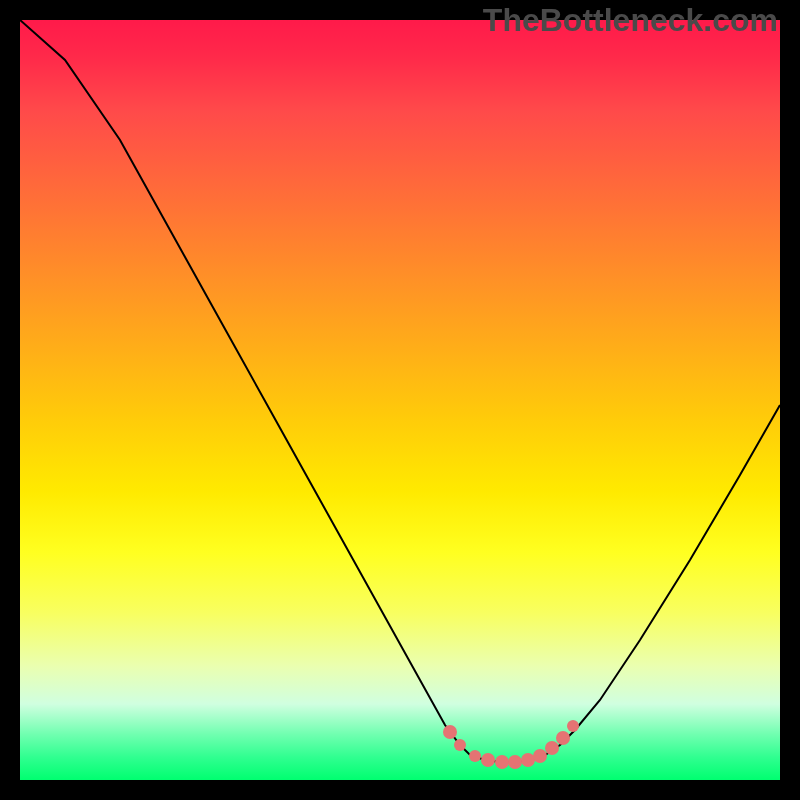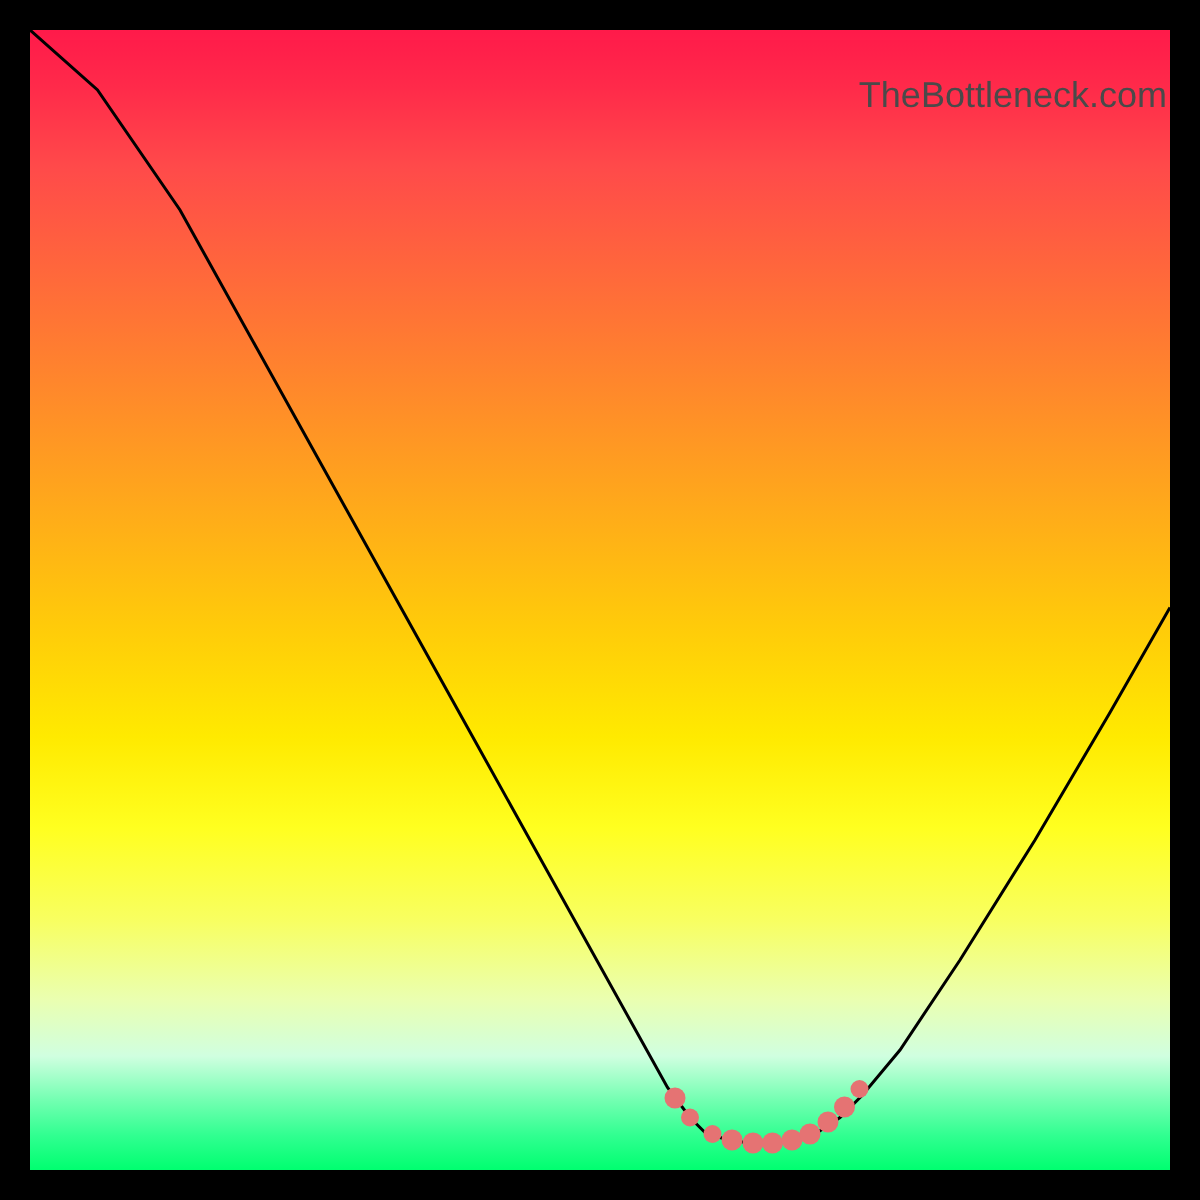--- a/index.html
+++ b/index.html
@@ -33,24 +33,23 @@
       #70ffb0 94%,
       #30ff90 97%,
       #00ff70 100%
     );
   }
   .watermark {
     position: absolute;
     top: 2px;
     right: 22px;
     color: #4a4a4a;
-    font-size: 24px;
-    font-weight: 400;
+    font-size: 32px;
+    font-weight: 700;
     z-index: 10;
-    margin-top: 48px;
   }
   svg.curve {
     position: absolute;
     left: 0;
     top: 0;
     width: 760px;
     height: 760px;
   }
   .curve-line {
     fill: none;

